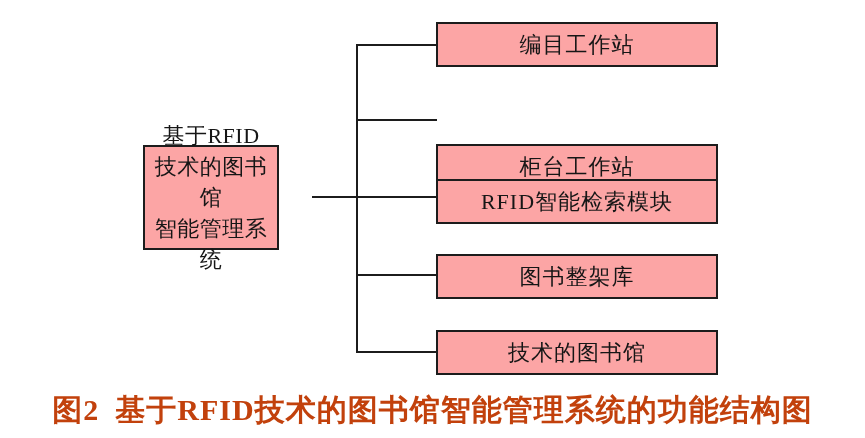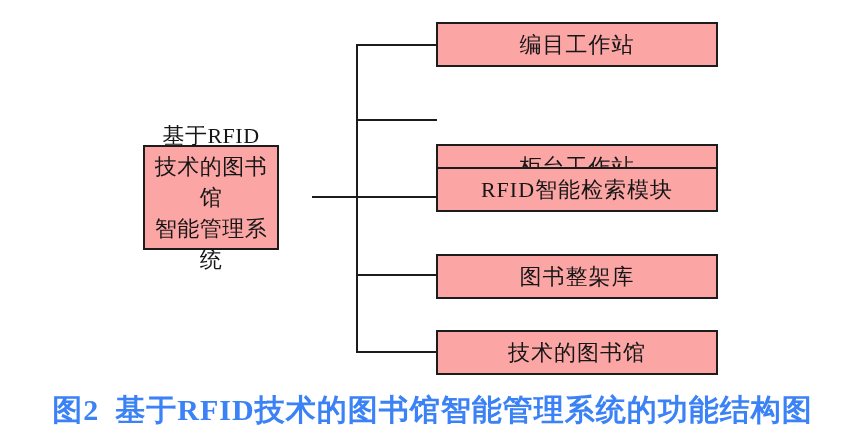--- a/index.html
+++ b/index.html
@@ -40,21 +40,21 @@
   }
   .node.child {
     left: 436px;
     width: 282px;
     height: 45px;
     font-size: 22px;
     letter-spacing: 1px;
   }
   .c1 { top: 22px; }
   .c2 { top: 99px; margin-top: 45px; }
-  .c3 { top: 167px; }
+  .c3 { top: 179px; }
   .c4 { top: 254px; }
   .c5 { top: 330px; }
   .line {
     position: absolute;
     background: #1c1c1c;
   }
   .trunk {
     left: 312px;
     top: 196px;
     width: 45px;
@@ -78,21 +78,21 @@
   .b5 { top: 351px; }
   .caption {
     position: absolute;
     left: 0;
     top: 390px;
     width: 100%;
     text-align: center;
     font-size: 30px;
     font-weight: bold;
     letter-spacing: 1px;
-    color: #3b82f6;
+    color: #c2410c;
     font-family: "Liberation Serif", "DejaVu Serif", serif;
   }
   .caption .fig-num {
     margin-right: 16px;
   }
 </style>
 </head>
 <body>
 
 <div class="canvas">

